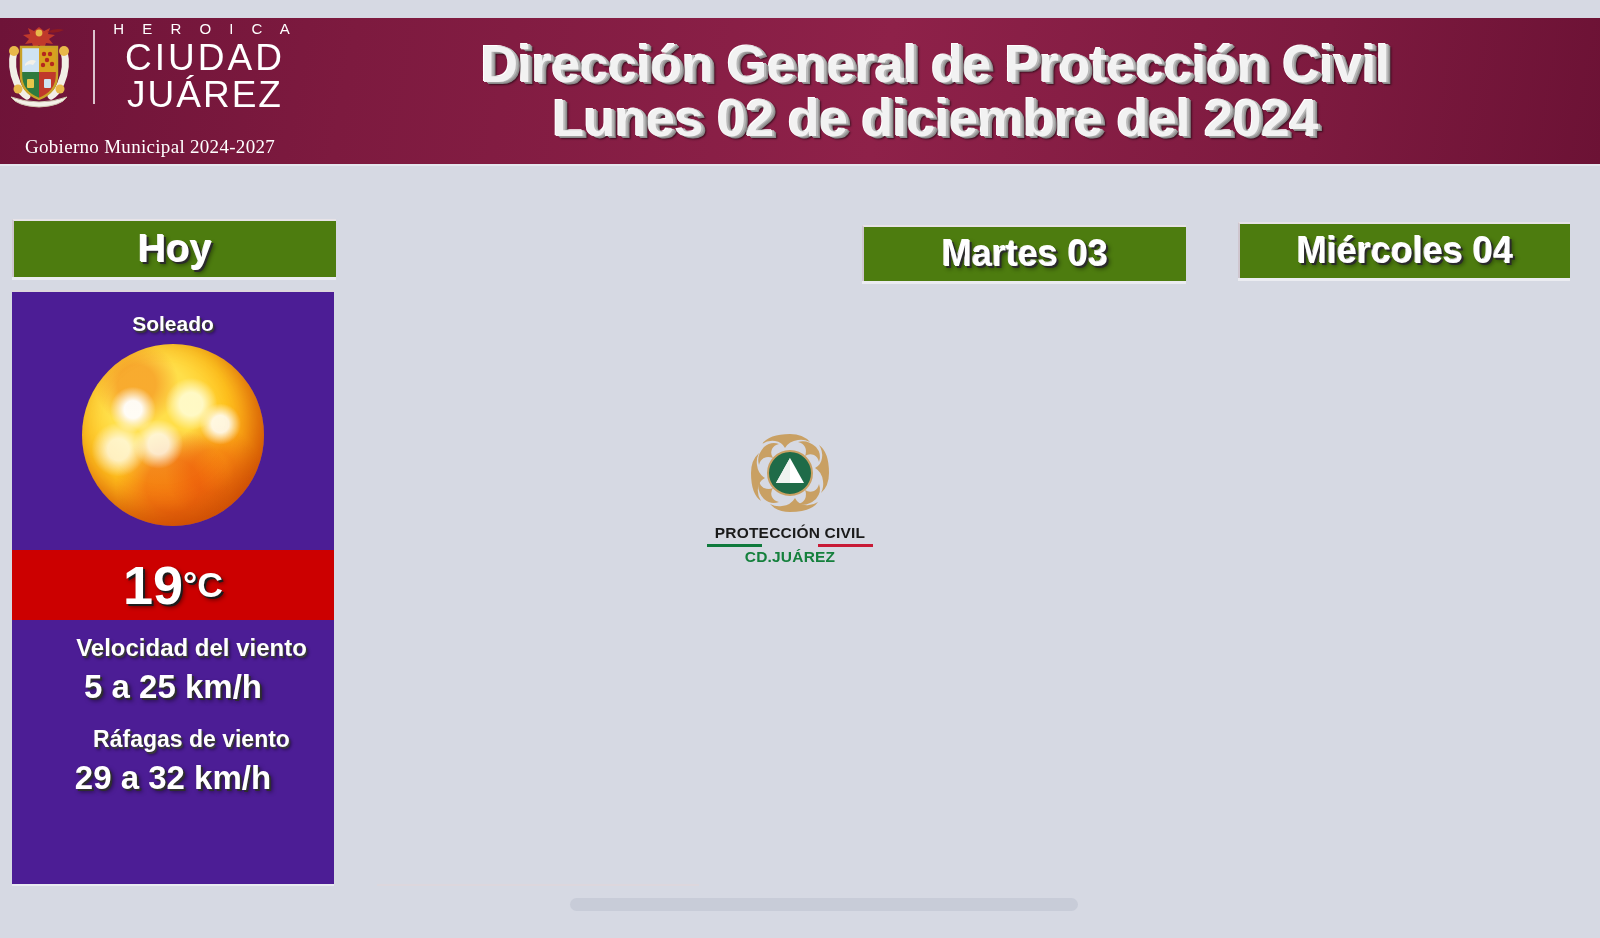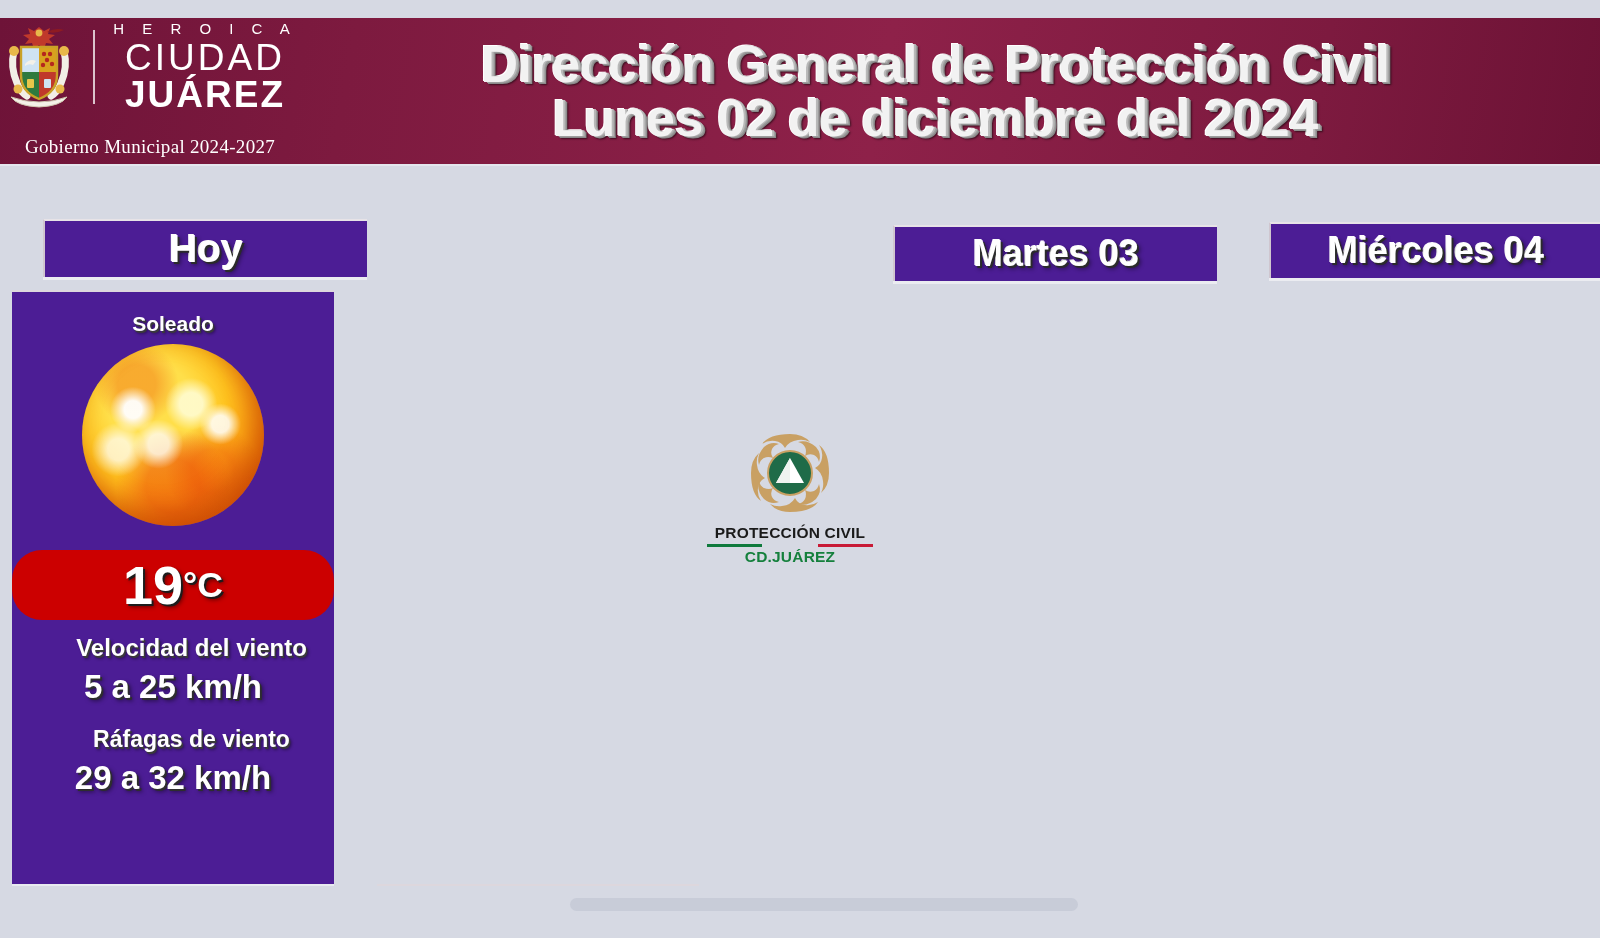--- a/index.html
+++ b/index.html
@@ -29,21 +29,21 @@
   .brand-words{display:flex;flex-direction:column;line-height:1;}
   .w-heroica{
     color:#fff;font-size:15px;letter-spacing:7px;font-weight:400;
     text-align:center;margin-bottom:3px;
   }
   .w-ciudad{
     color:#fff;font-size:37px;letter-spacing:3px;font-weight:300;
     font-family:"Liberation Sans", sans-serif;text-align:center;
   }
   .w-juarez{
-    color:#fff;font-size:37px;letter-spacing:2px;font-weight:700;text-align:center;
+    color:#fff;font-size:37px;letter-spacing:2px;font-weight:400;text-align:center;
   }
   .brand-sub{
     color:#fff;font-size:19px;font-family:"Liberation Serif", serif;
     margin-top:7px;letter-spacing:.3px;
   }
   .banner-title{
     flex:1;display:flex;flex-direction:column;align-items:center;justify-content:center;
     padding-right:30px;
   }
   .banner-title .line{
@@ -52,27 +52,26 @@
     letter-spacing:-0.5px;
     text-shadow:
       2px 0 0 #b9b9b9, 3px 1px 0 #9d9d9d, 4px 2px 0 #8a8a8a,
       5px 3px 2px rgba(0,0,0,.55), -1px -1px 0 #ffffff;
     white-space:nowrap;
   }
 
   
   .card{position:absolute;}
   .card-pill{
-    background:#4c1d95;
+    background:#4d7c0f;
     color:#ffffff;font-weight:700;text-align:center;
     border-top:2px solid #e7e3e7;border-left:2px solid #cfc6cf;
     box-shadow:0 3px 0 rgba(255,255,255,.5);
     display:flex;align-items:center;justify-content:center;
     text-shadow:2px 2px 0 #2b2b2b, 3px 3px 4px rgba(0,0,0,.45), -1px -1px 0 #ffffff;
-    margin-left:31px;
   }
   .card-body{
     background:#4c1d95;
     border-top:2px solid #ddd7dd;
     box-shadow:0 2px 0 rgba(255,255,255,.45);
     position:relative;
     display:flex;flex-direction:column;align-items:center;
     overflow:hidden;
   }
   .cond{
@@ -94,21 +93,21 @@
       radial-gradient(circle at 72% 70%, rgba(238,95,12,.5) 0 12%, rgba(255,255,255,0) 26%),
       radial-gradient(circle at 38% 34%, #ffdf4a 0 26%, #ffc31e 46%, #ff8c0a 70%, #f05a06 88%, #cf3d02 100%);
     box-shadow:inset -10px -12px 26px rgba(150,30,0,.45);
   }
 
   .temp-bar{
     width:100%;display:flex;align-items:center;justify-content:center;
     color:#fff;font-weight:700;
     text-shadow:2px 2px 0 #1c1c1c, 3px 3px 4px rgba(0,0,0,.5);
   }
-  .temp-bar.hot{background:#cc0000;border-radius:30px;}
+  .temp-bar.hot{background:#cc0000;}
   .deg-sup{font-size:.66em;vertical-align:super;line-height:0;}
 
   .wind-block{width:100%;text-align:center;color:#fff;}
   .wind-label{
     font-weight:700;
     text-shadow:1.5px 1.5px 0 #3a3a3a, 2.5px 2.5px 3px rgba(0,0,0,.45);
     padding-left:37px;
   }
   .wind-value{
     font-weight:700;

